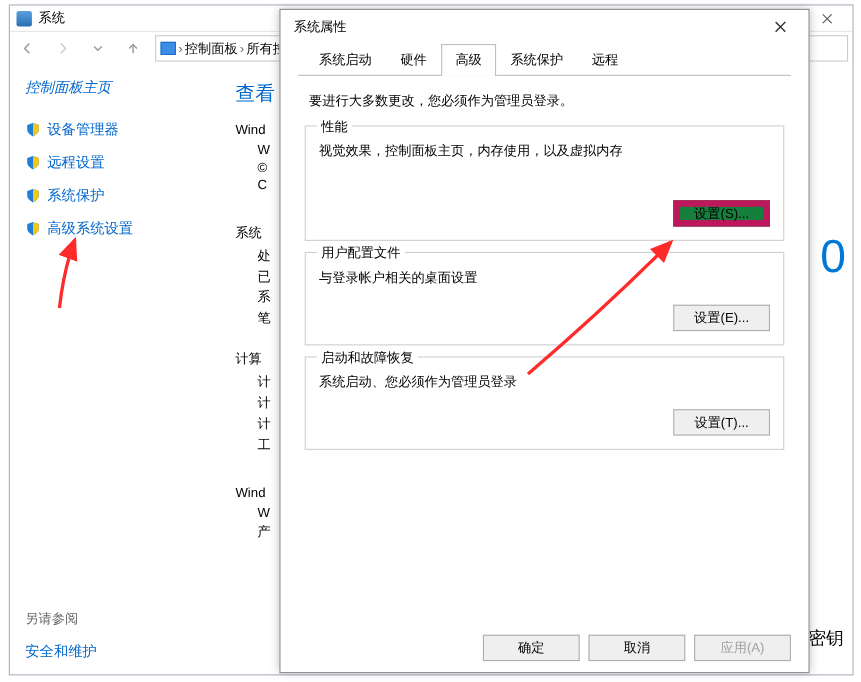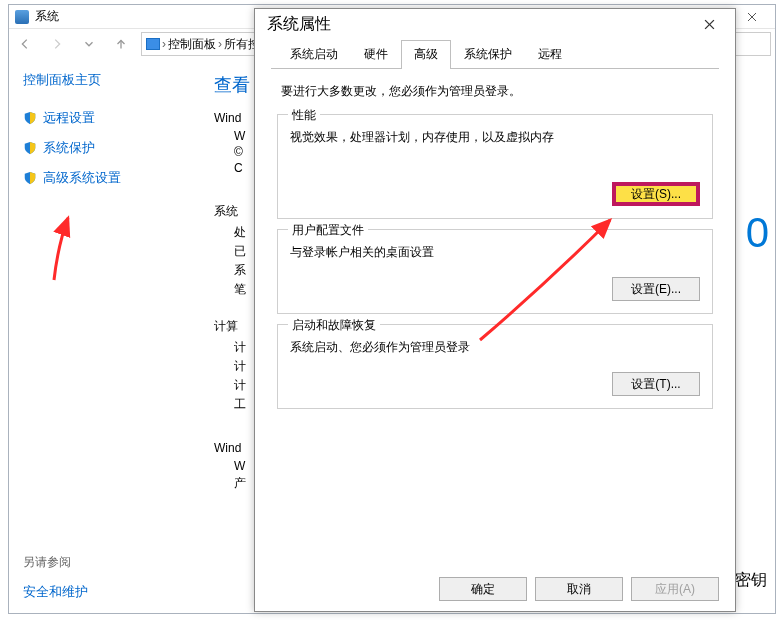--- a/index.html
+++ b/index.html
@@ -78,21 +78,21 @@
     display: flex;
     height: calc(100% - 54px);
   }
   .sidebar {
     width: 195px;
     padding: 12px 14px 10px 14px;
     display: flex;
     flex-direction: column;
     gap: 4px;
   }
-  .sidebar-heading { color: #0066cc; font-size: 13px; margin-bottom: 12px; }
+  .sidebar-heading { color: #0066cc; font-size: 13px; margin-bottom: 12px; font-style: italic; }
   .side-item {
     display: flex; align-items: center; gap: 6px;
     color: #0066cc;
     font-size: 13px;
     padding: 4px 0;
     cursor: default;
   }
   .shield-icon { width: 14px; height: 14px; display:flex; }
   .shield-icon svg { width:14px; height:14px; }
   .sidebar-spacer { flex: 1; }
@@ -127,21 +127,21 @@
     border: 1px solid #888;
     box-shadow: 0 0 8px rgba(0,0,0,.25);
     display: flex;
     flex-direction: column;
   }
   .dlg-titlebar {
     height: 30px;
     display: flex; align-items: center;
     padding: 0 6px 0 12px;
   }
-  .dlg-title { font-size: 16px; }
+  .dlg-title { font-size: 12px; }
   .dlg-titlebar .spacer { flex:1; }
   .dlg-close {
     width: 40px; height: 24px;
     display: flex; align-items: center; justify-content: center;
     color: #333;
   }
   .dlg-close svg { width: 11px; height: 11px; }
 
   .dlg-body {
     flex: 1;
@@ -197,22 +197,22 @@
     min-width: 88px;
     height: 24px;
     font-size: 12px;
     background: #efefef;
     border: 1px solid #adadad;
     padding: 0 12px;
     color: #000;
     display: inline-flex; align-items: center; justify-content: center;
   }
   .btn.highlight {
-    border: 4px solid #be185d;
-    background: #fde047;
+    border: 6px solid #be185d;
+    background: #15803d;
   }
   .btn.disabled { color: #a0a0a0; }
 
   .envrow {
     display: flex; justify-content: flex-end;
     padding: 6px 6px 0 0;
   }
   .dlg-footer {
     height: 48px;
     display: flex;
@@ -286,20 +286,29 @@
       <span class="bc-seg">控制面板</span>
       <span class="bc-sep">›</span>
       <span class="bc-seg">所有控</span>
     </div>
   </div>
 
   <div class="bgwin-body">
     <div class="sidebar">
       <div class="sidebar-heading">控制面板主页</div>
 
+      <div class="side-item">
+        <span class="shield-icon">
+          <svg viewBox="0 0 16 16">
+              <path d="M8 1 L14 3 V8 C14 12 8 15 8 15 C8 15 2 12 2 8 V3 Z" fill="#1e7fd6"></path>
+              <path d="M8 1 L14 3 V8 C14 12 8 15 8 15 V1 Z" fill="#f5c518"></path>
+            </svg>
+        </span>
+        <span>设备管理器</span>
+      </div>
       <div class="side-item">
         <span class="shield-icon">
           <svg viewBox="0 0 16 16">
               <path d="M8 1 L14 3 V8 C14 12 8 15 8 15 C8 15 2 12 2 8 V3 Z" fill="#1e7fd6"></path>
               <path d="M8 1 L14 3 V8 C14 12 8 15 8 15 V1 Z" fill="#f5c518"></path>
             </svg>
         </span>
         <span>远程设置</span>
       </div>
       <div class="side-item">
@@ -374,21 +383,21 @@
       <div class="tab active">高级</div>
       <div class="tab">系统保护</div>
       <div class="tab">远程</div>
     </div>
 
     <div class="pane">
       <div class="intro">要进行大多数更改，您必须作为管理员登录。</div>
 
       <div class="groupbox gb1">
         <div class="legend">性能</div>
-        <div class="gb-text">视觉效果，处理器计划，内存使用，以及虚拟内存</div>
+        <div class="gb-text">视觉效果，控制面板主页，内存使用，以及虚拟内存</div>
         <div class="gb-btnrow">
           <button class="btn highlight">设置(S)...</button>
         </div>
       </div>
 
       <div class="groupbox">
         <div class="legend">用户配置文件</div>
         <div class="gb-text">与登录帐户相关的桌面设置</div>
         <div class="gb-btnrow">
           <button class="btn">设置(E)...</button>

